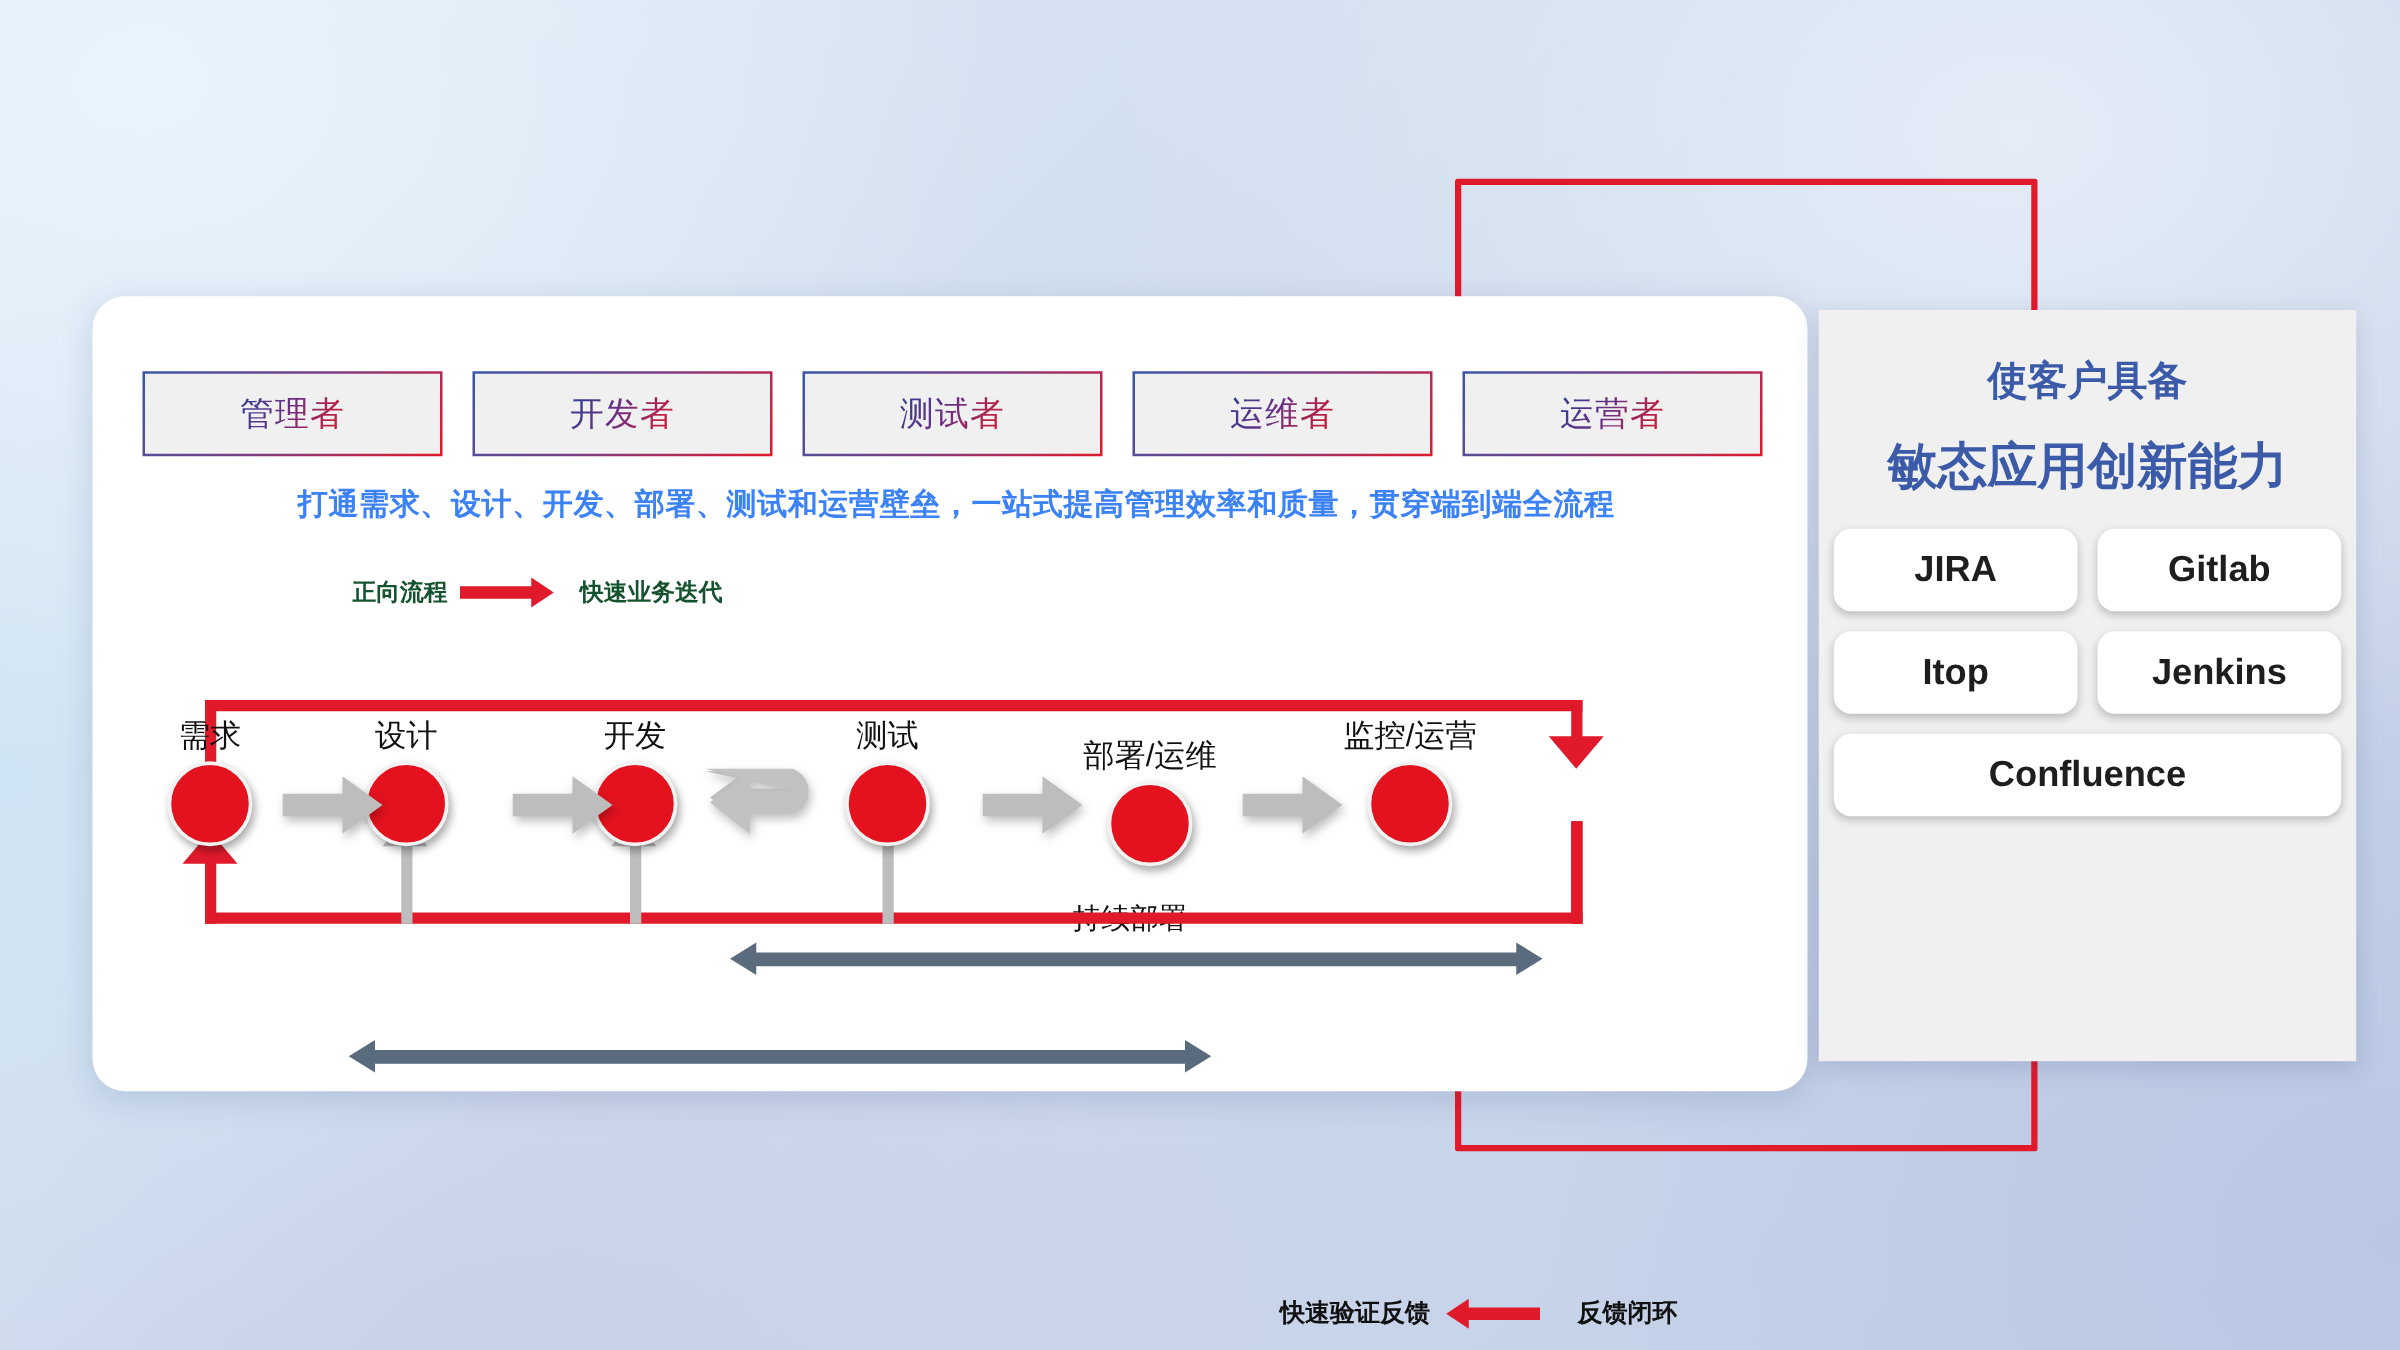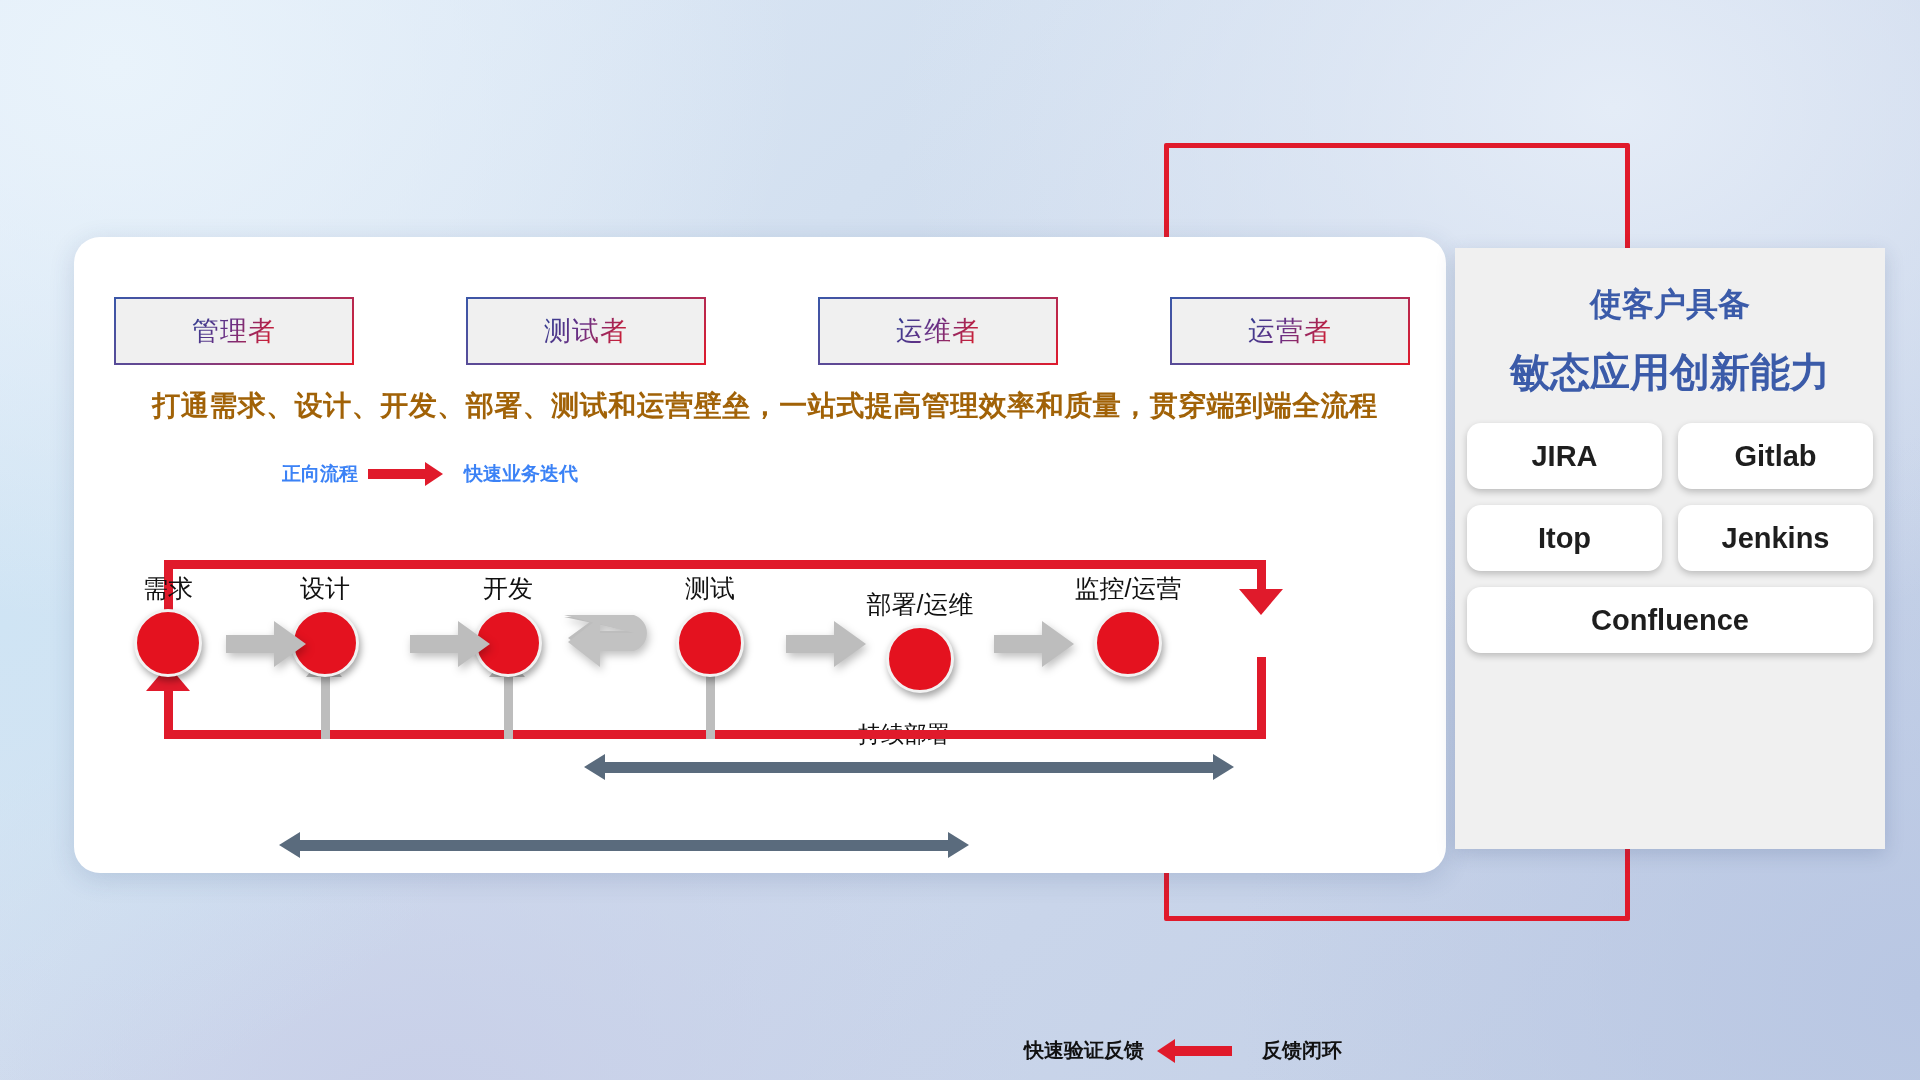--- a/index.html
+++ b/index.html
@@ -47,28 +47,28 @@
     box-sizing:border-box;
   }
   .role-txt{
     font-size:27px;font-weight:400;letter-spacing:1px;
     background:linear-gradient(120deg,#2e3f92 0%,#6b2f84 45%,#e21b24 100%);
     -webkit-background-clip:text;background-clip:text;color:transparent;
   }
   
   #headline{
     position:absolute;left:46px;top:150px;width:1290px;
-    text-align:center;font-size:28px;font-weight:bold;color:#a16207;
+    text-align:center;font-size:24px;font-weight:bold;color:#3b82f6;
     letter-spacing:.5px;white-space:nowrap;
   }
   
   #legend-fwd{
     position:absolute;left:208px;top:224px;
     display:flex;align-items:center;gap:10px;
-    font-size:19px;font-weight:bold;color:#3b82f6;
+    font-size:19px;font-weight:bold;color:#14532d;
   }
   .ar-r{
     width:58px;height:10px;background:#e01a2b;position:relative;
   }
   .ar-r:after{
     content:"";position:absolute;right:-17px;top:-7px;
     border-left:18px solid #e01a2b;
     border-top:12px solid transparent;border-bottom:12px solid transparent;
   }
   .ar-l{
@@ -154,20 +154,25 @@
 <div id="bg"></div>
 
 <div id="bracket"></div>
 
 <div id="card">
 
   <div id="roles">
     <div class="role">
       <div class="role-inner">
         <span class="role-txt">管理者</span>
+      </div>
+    </div>
+    <div class="role">
+      <div class="role-inner">
+        <span class="role-txt">开发者</span>
       </div>
     </div>
     <div class="role">
       <div class="role-inner">
         <span class="role-txt">测试者</span>
       </div>
     </div>
     <div class="role">
       <div class="role-inner">
         <span class="role-txt">运维者</span>

